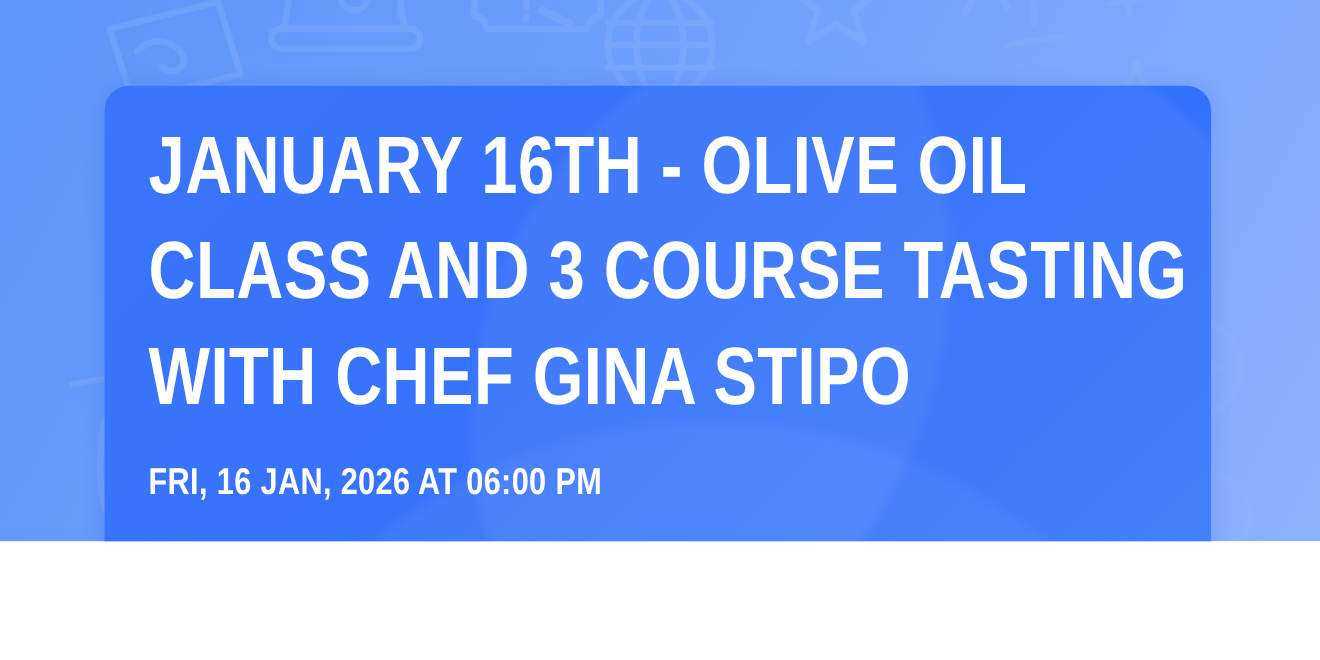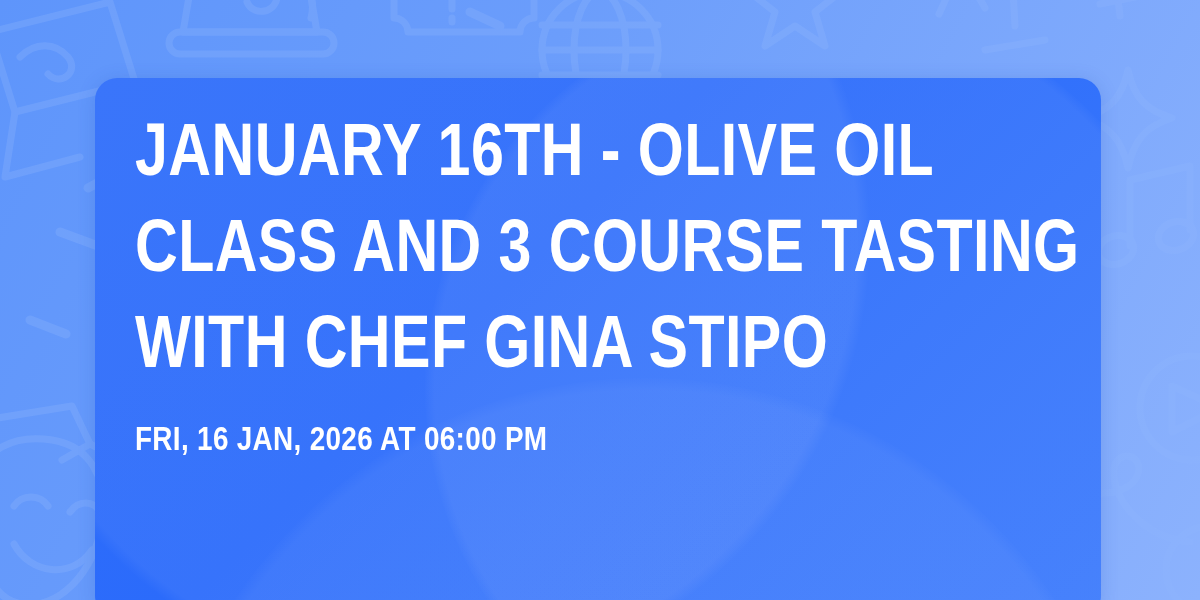--- a/index.html
+++ b/index.html
@@ -6,21 +6,21 @@
 
   html, body {
     width:1200px; height:600px;
     overflow:hidden;
     font-family:"Liberation Sans", sans-serif;
   }
 
   
   #event-banner {
     position:relative;
-    width:1200px; height:600px;
+    width:1200px; height:492px;
     background:linear-gradient(118deg,#5e95fb 0%,#6b9dfb 38%,#8cb2fd 100%);
     overflow:hidden;
   }
 
   
   .pattern-layer {
     position:absolute; inset:0;
     opacity:.30;
     pointer-events:none;
   }

